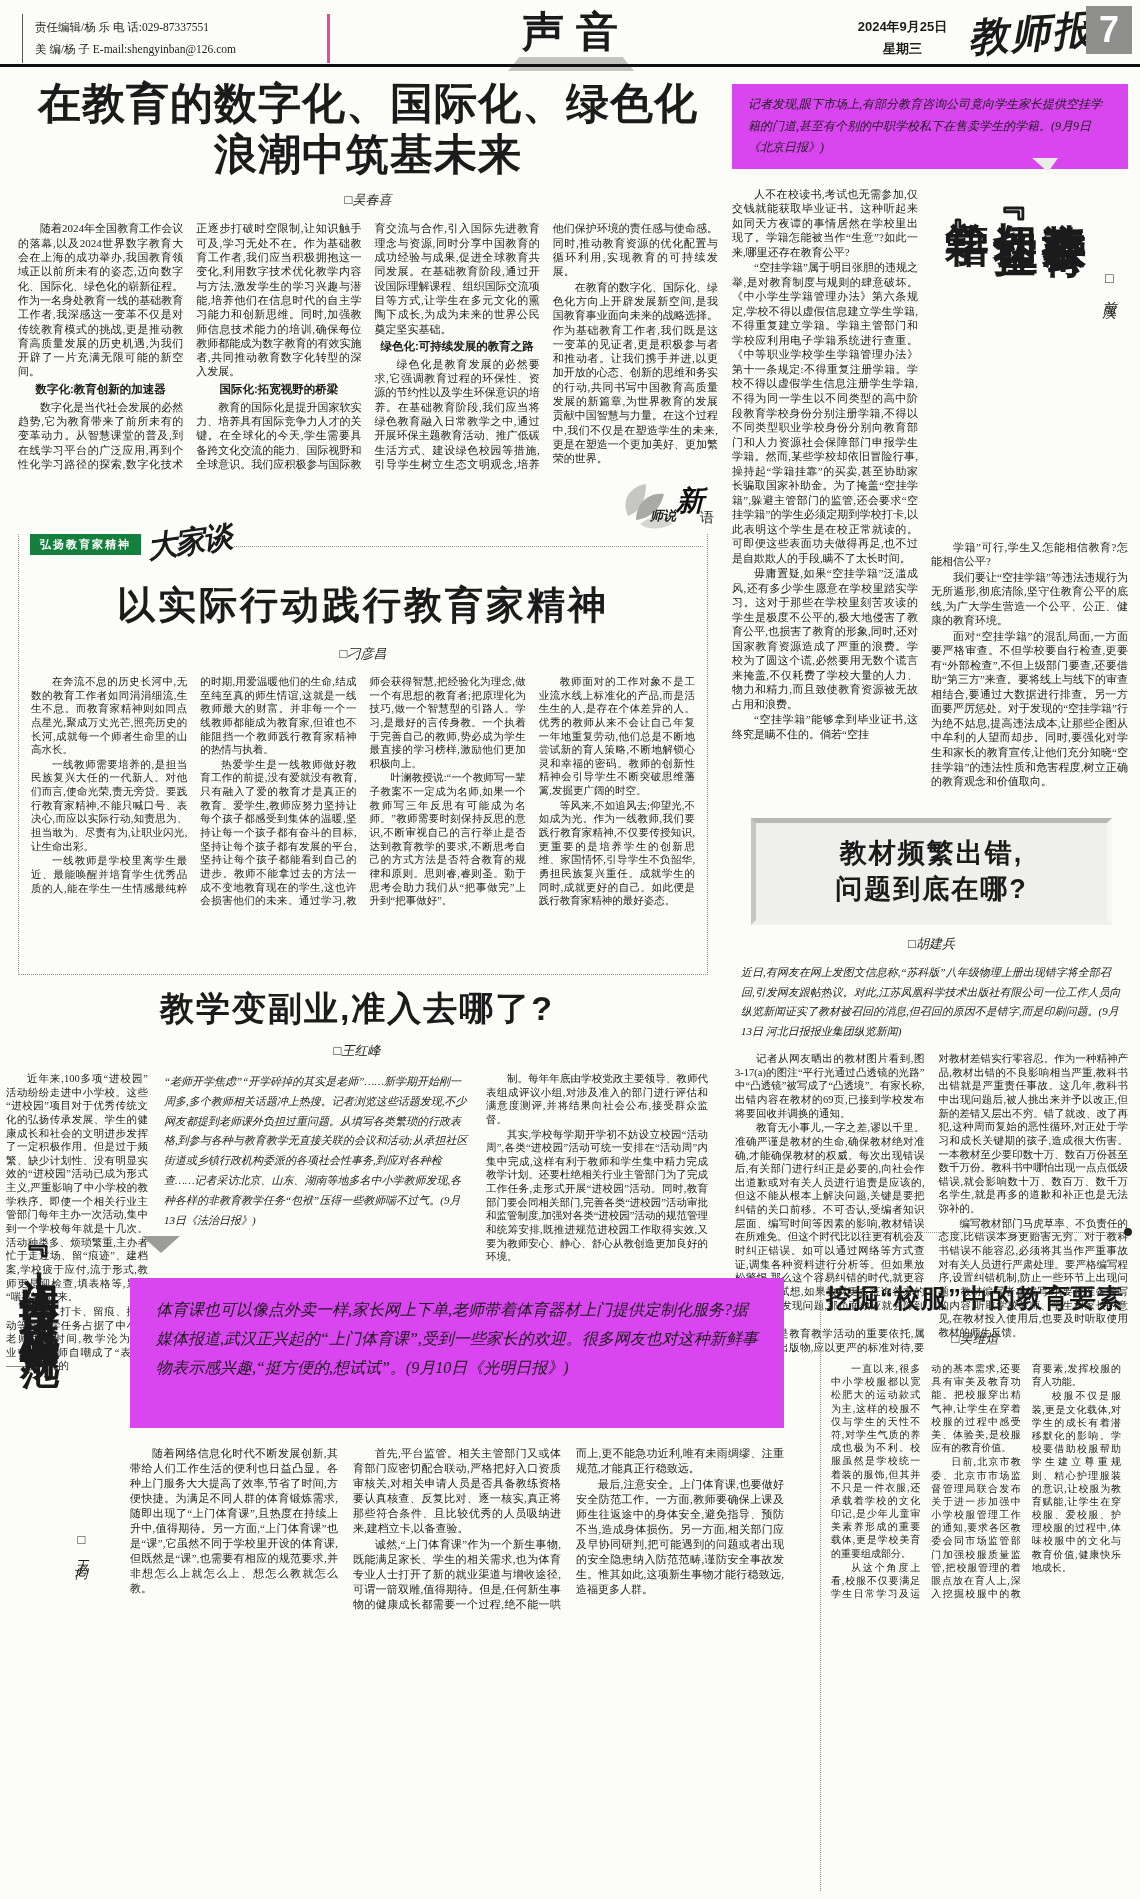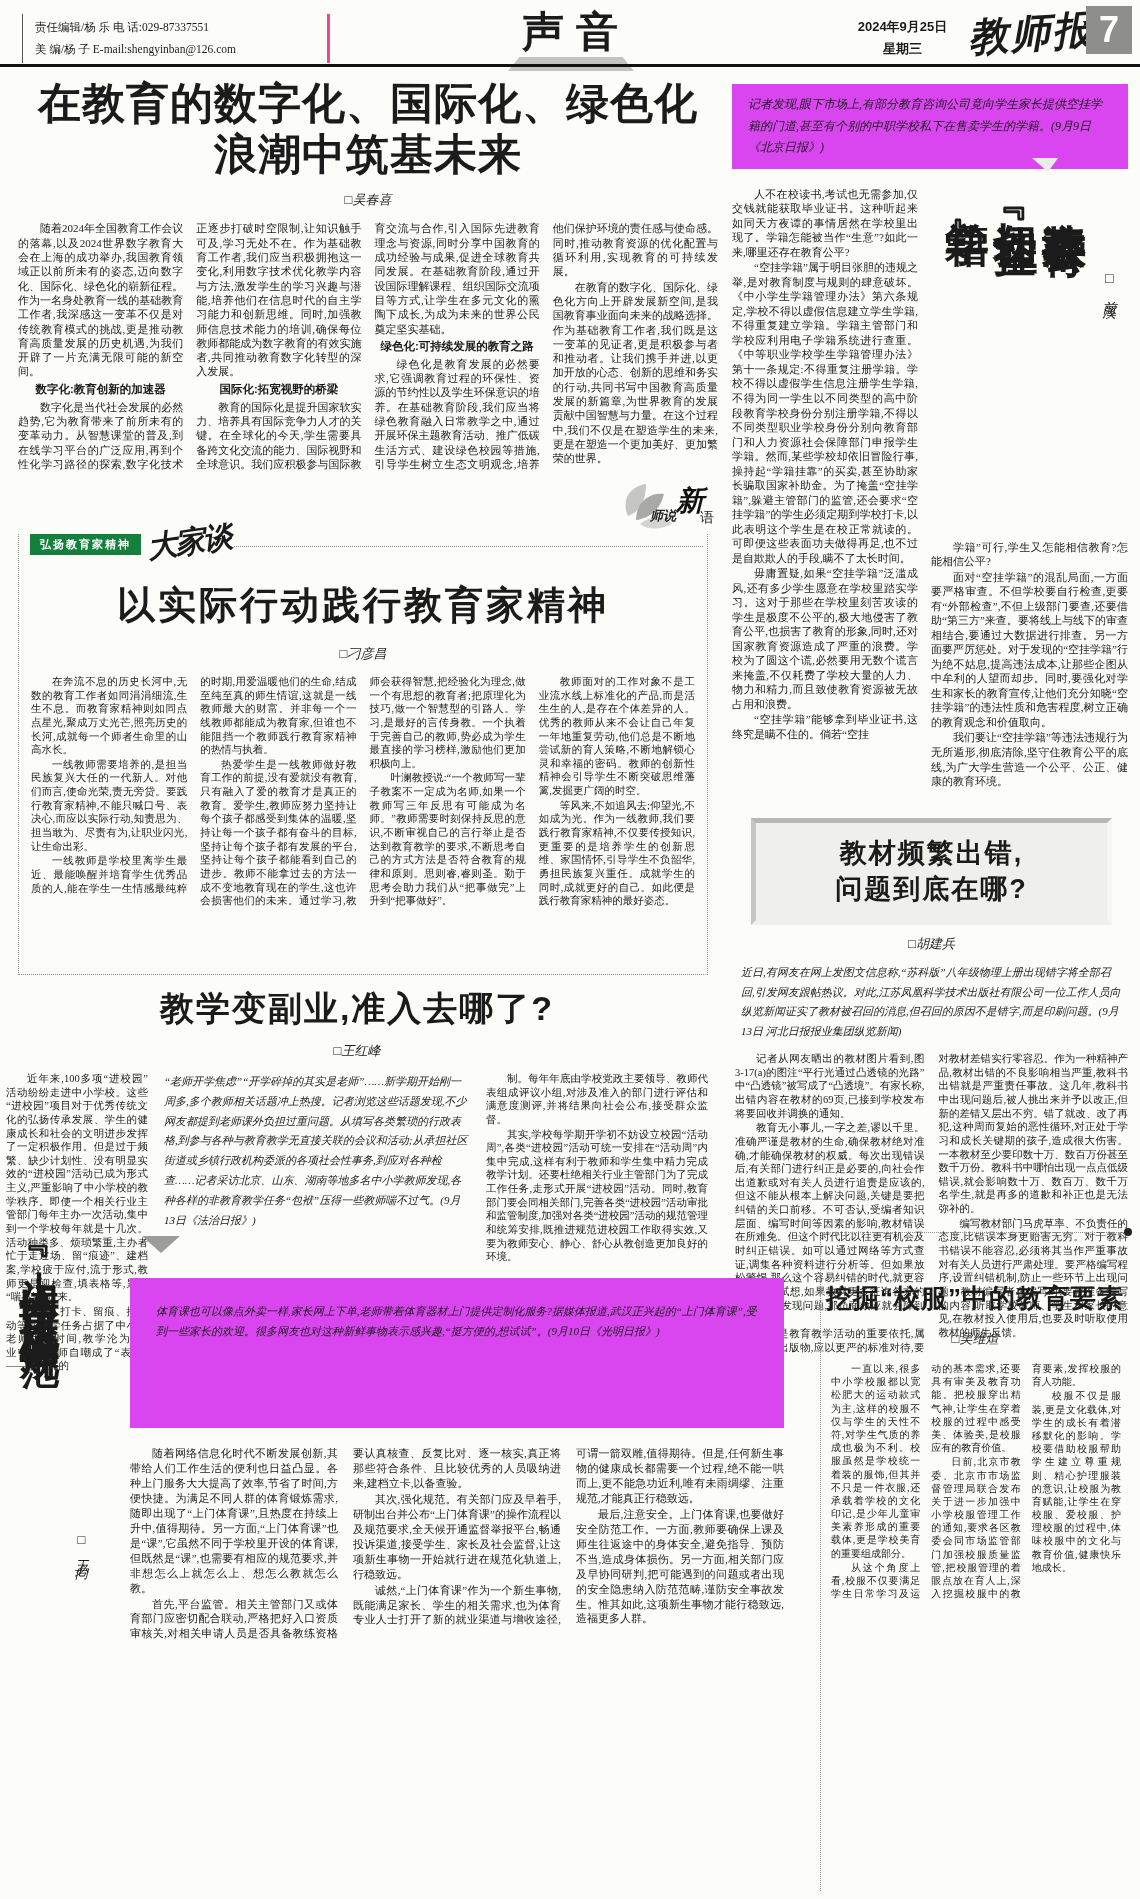--- a/index.html
+++ b/index.html
@@ -103,22 +103,22 @@
   .art-tiyu{position:absolute;left:18px;top:1232px;width:766px;height:658px;}
   .ty-strip{position:absolute;left:0;top:0;bottom:0;width:104px;display:flex;
             justify-content:flex-start;}
   .ty-strip .vtitle{font-size:40px;font-weight:900;letter-spacing:7px;line-height:1.1;
             font-family:"Liberation Sans","DejaVu Sans",sans-serif;}
   .ty-strip .vby{font-size:13px;font-style:italic;letter-spacing:3px;padding-top:300px;
             margin-left:10px;}
   .ty-marker{position:absolute;left:124px;top:4px;width:0;height:0;
              border-left:19px solid transparent;border-right:19px solid transparent;
              border-top:17px solid #9c9c99;}
-  .ty-intro{position:absolute;left:112px;top:46px;right:0;height:150px;padding:24px 26px;
-            box-sizing:border-box;font-size:11px;}
+  .ty-intro{position:absolute;left:112px;top:46px;right:0;height:150px;padding:18px 26px;
+            box-sizing:border-box;font-size:16px;}
   .ty-body{position:absolute;left:112px;top:214px;right:0;bottom:0;column-count:3;
            column-gap:15px;font-size:11px;line-height:1.36;overflow:hidden;}
 
   
   .art-xiaofu{position:absolute;left:820px;top:1232px;width:308px;height:658px;
               border-left:1px dotted #8e8e8e;border-top:1px dotted #8e8e8e;}
   .xf-dot{position:absolute;right:-3px;top:-5px;width:8px;height:8px;border-radius:50%;
           background:#222;}
   .art-xiaofu .headline{margin-top:48px;text-align:center;font-size:26px;font-weight:700;
           letter-spacing:1px;font-family:"Liberation Sans","DejaVu Sans",sans-serif;}
@@ -186,22 +186,22 @@
         <div class="xueji-title">
           <div class="vtext">
             <span>切勿让『空挂</span><br>
             <span>学籍』</span>
           </div>
           <div class="vtext" style="font-size:44px;font-weight:900;letter-spacing:2px;line-height:1.1;">亵渎教育公平</div>
           <div class="vtext vby">□前溪</div>
         </div>
         <div class="rest body-text">
             <p>学籍”可行,学生又怎能相信教育?怎能相信公平?</p>
+            <p>我们要让“空挂学籍”等违法违规行为无所遁形,彻底清除,坚守住教育公平的底线,为广大学生营造一个公平、公正、健康的教育环境。</p>
             <p>面对“空挂学籍”的混乱局面,一方面要严格审查。不但学校要自行检查,更要有“外部检查”,不但上级部门要查,还要借助“第三方”来查。要将线上与线下的审查相结合,要通过大数据进行排查。另一方面要严厉惩处。对于发现的“空挂学籍”行为绝不姑息,提高违法成本,让那些企图从中牟利的人望而却步。同时,要强化对学生和家长的教育宣传,让他们充分知晓“空挂学籍”的违法性质和危害程度,树立正确的教育观念和价值取向。</p>
-            <p>我们要让“空挂学籍”等违法违规行为无所遁形,彻底清除,坚守住教育公平的底线,为广大学生营造一个公平、公正、健康的教育环境。</p>
           </div>
       </div>
     </div>
   </div>
 
   <div class="art-dajia">
     <div class="dj-bannerline"></div>
     <div class="dj-label">弘扬教育家精神</div>
     <div class="dj-script">大家谈</div>
     <h2 class="headline">以实际行动践行教育家精神</h2>
@@ -255,21 +255,20 @@
   <div class="art-tiyu">
     <div class="ty-strip">
       <div class="vtext vtitle">『上门体育课』也应确保规范</div>
       <div class="vtext vby">□王必闩</div>
     </div>
     <div class="ty-marker"></div>
     <div class="ty-intro introbox lead-italic">体育课也可以像点外卖一样,家长网上下单,老师带着体育器材上门提供定制化服务?据媒体报道,武汉正兴起的“上门体育课”,受到一些家长的欢迎。很多网友也对这种新鲜事物表示感兴趣,“挺方便的,想试试”。(9月10日《光明日报》)</div>
     <div class="ty-body body-text">
         <p>随着网络信息化时代不断发展创新,其带给人们工作生活的便利也日益凸显。各种上门服务大大提高了效率,节省了时间,方便快捷。为满足不同人群的体育锻炼需求,随即出现了“上门体育课”,且热度在持续上升中,值得期待。另一方面,“上门体育课”也是“课”,它虽然不同于学校里开设的体育课,但既然是“课”,也需要有相应的规范要求,并非想怎么上就怎么上、想怎么教就怎么教。</p>
         <p>首先,平台监管。相关主管部门又或体育部门应密切配合联动,严格把好入口资质审核关,对相关申请人员是否具备教练资格要认真核查、反复比对、逐一核实,真正将那些符合条件、且比较优秀的人员吸纳进来,建档立卡,以备查验。</p>
-        <p>其次,强化规范。有关部门应及早着手,研制出台并公布“上门体育课”的操作流程以及规范要求,全天候开通监督举报平台,畅通投诉渠道,接受学生、家长及社会监督,让这项新生事物一开始就行进在规范化轨道上,行稳致远。</p>
         <p>诚然,“上门体育课”作为一个新生事物,既能满足家长、学生的相关需求,也为体育专业人士打开了新的就业渠道与增收途径,可谓一箭双雕,值得期待。但是,任何新生事物的健康成长都需要一个过程,绝不能一哄而上,更不能急功近利,唯有未雨绸缪、注重规范,才能真正行稳致远。</p>
         <p>最后,注意安全。上门体育课,也要做好安全防范工作。一方面,教师要确保上课及师生往返途中的身体安全,避免指导、预防不当,造成身体损伤。另一方面,相关部门应及早协同研判,把可能遇到的问题或者出现的安全隐患纳入防范范畴,谨防安全事故发生。惟其如此,这项新生事物才能行稳致远,造福更多人群。</p>
       </div>
   </div>
 
   <div class="art-xiaofu">
     <div class="xf-dot"></div>
     <h2 class="headline">挖掘“校服”中的教育要素</h2>
     <div class="byline">□吴维煊</div>
     <div class="cols body-text">

